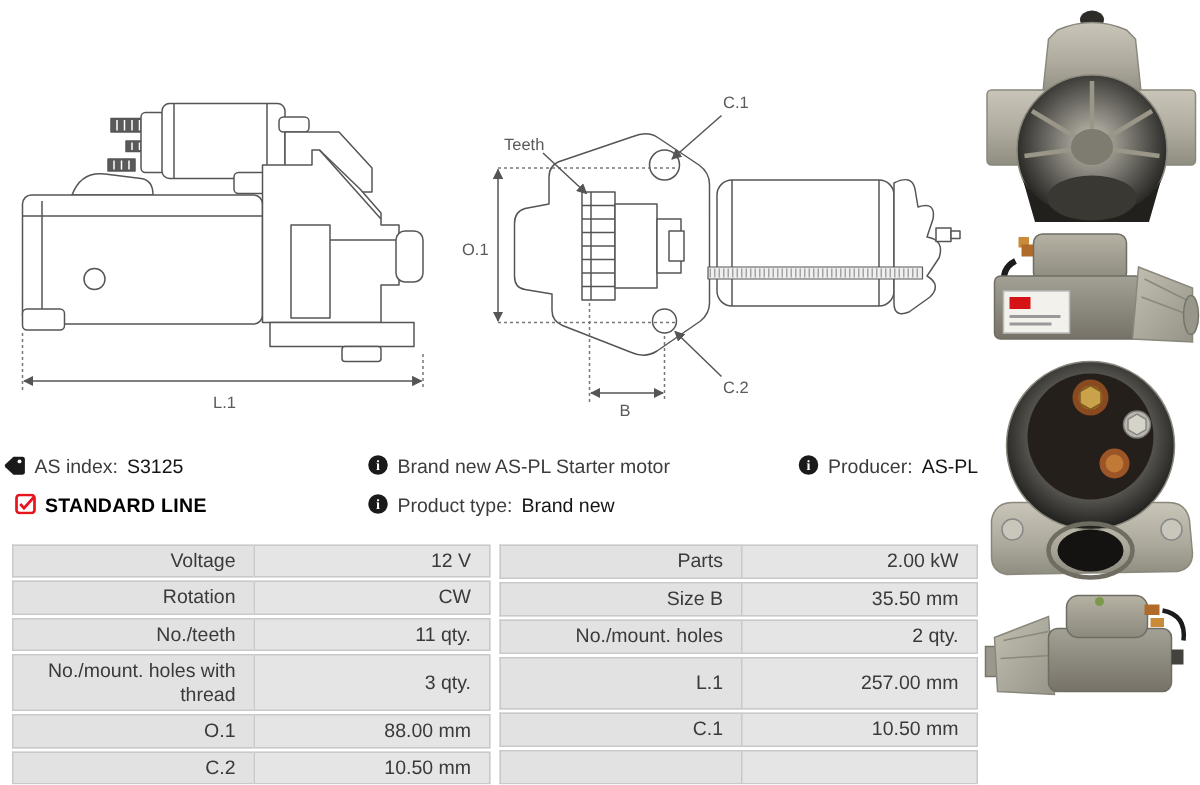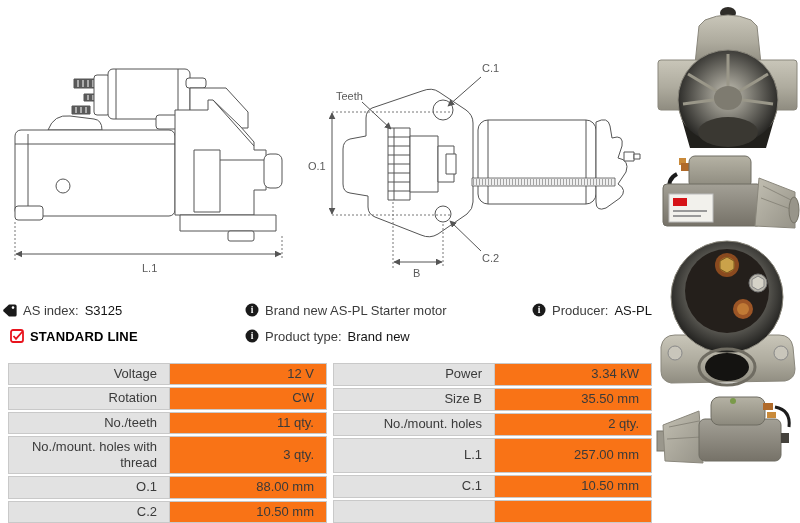--- a/index.html
+++ b/index.html
@@ -31,21 +31,21 @@
   .col3-l1 { right:148px; top:2px; }
   .badge-standard { color:#000000; font-weight:bold; letter-spacing:.2px; }
   .icon { display:inline-flex; align-items:center; justify-content:center; flex:0 0 auto; }
   .as-logo { position:absolute; right:148px; top:22px; }
 
   
   .spec-wrap { position:absolute; left:8px; top:361px; width:644px; display:flex; gap:6px; }
   table.spec { border-collapse:separate; border-spacing:0 2px; width:319px; table-layout:fixed; font-size:13px; color:#3a3a3a; }
   table.spec td { border:1px solid #c9c9c9; text-align:right; padding:2px 12px 2px 6px; vertical-align:middle; line-height:1.25; }
   table.spec td.lbl { background:#e2e2e2; width:161px; border-right:none;margin-top:32px; }
-  table.spec td.val { background:#f97316; border-left:1px solid #c9c9c9; }
+  table.spec td.val { background:#e5e5e5; border-left:1px solid #c9c9c9; }
   tr.row-n  td { height:22px; }
   tr.row-t  td { height:34px; }
 </style>
 </head>
 <body>
 
 <div class="page">
 
   <svg width="0" height="0" style="position:absolute" aria-hidden="true">
     <defs>
@@ -325,22 +325,22 @@
         <tr class="row-n">
           <td class="lbl">C.2</td>
           <td class="val">10.50 mm</td>
         </tr>
       </tbody>
     </table>
 
     <table class="spec">
       <tbody>
         <tr class="row-n">
-          <td class="lbl">Power</td>
-          <td class="val">3.34 kW</td>
+          <td class="lbl">Parts</td>
+          <td class="val">2.00 kW</td>
         </tr>
         <tr class="row-n">
           <td class="lbl">Size B</td>
           <td class="val">35.50 mm</td>
         </tr>
         <tr class="row-n">
           <td class="lbl">No./mount. holes</td>
           <td class="val">2 qty.</td>
         </tr>
         <tr class="row-t">

